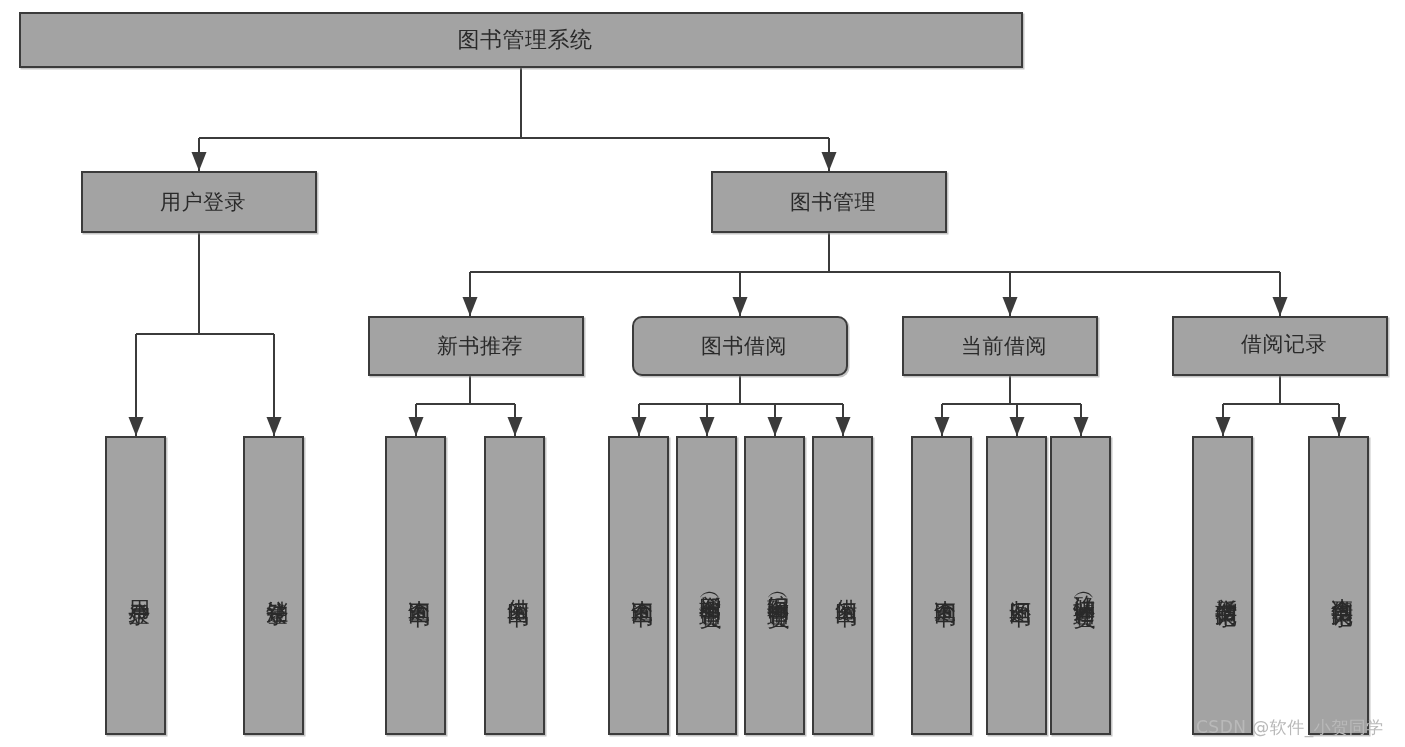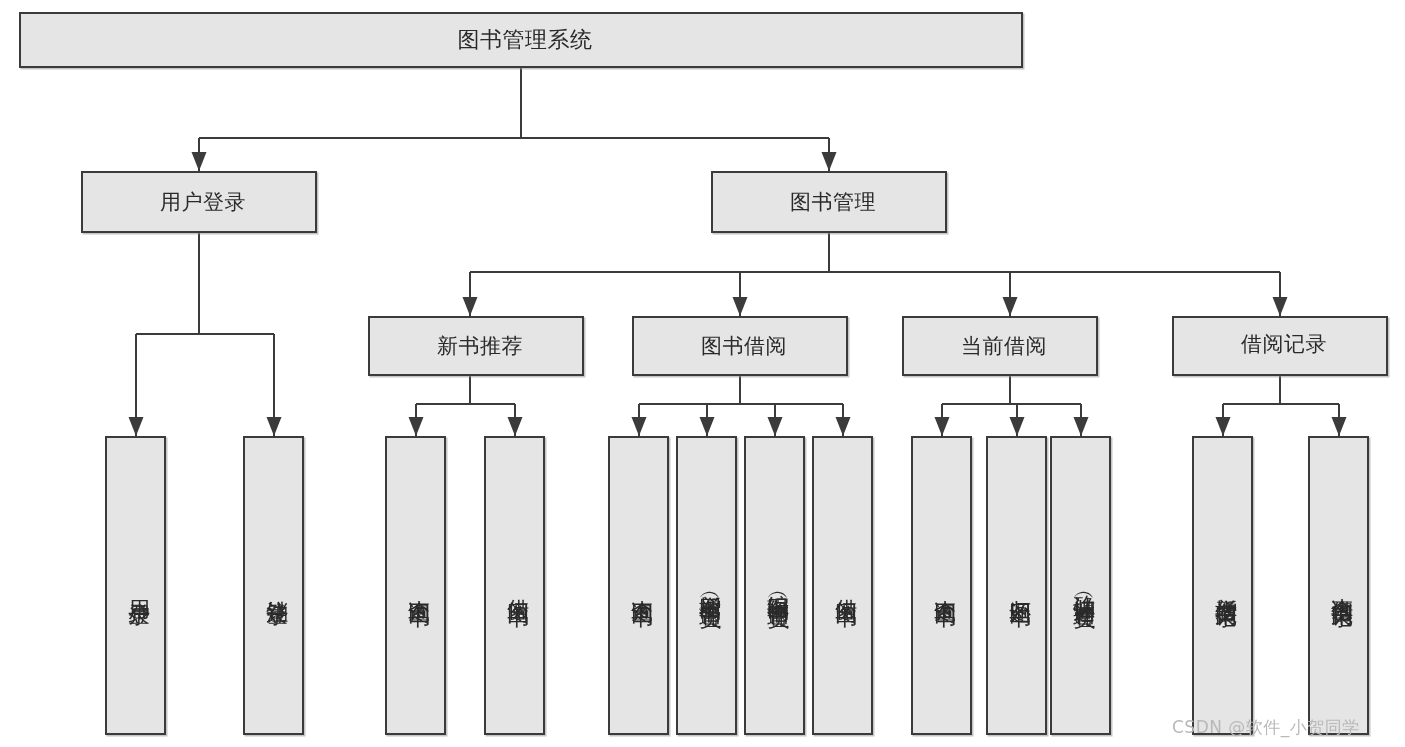--- a/index.html
+++ b/index.html
@@ -22,21 +22,21 @@
     position: absolute;
     left: 0;
     top: 0;
     width: 1405px;
     height: 747px;
     pointer-events: none;
   }
   .node {
     position: absolute;
     box-sizing: border-box;
-    background: #e5e5e5;
+    background: #a3a3a3;
     border: 2.5px solid #3b3b3b;
     box-shadow: 1.5px 1.5px 0 rgba(150,150,150,0.55);
     display: flex;
     align-items: center;
     justify-content: center;
     overflow: hidden;
     padding-left: 8px;
   }
   .node-label {
     color: #2a2a2a;
@@ -137,21 +137,21 @@
       </div>
       <div class="node h-node" style="left: 81px; top: 171px; width: 236px; height: 62px;">
         <div class="node-label">用户登录</div>
       </div>
       <div class="node h-node" style="left: 711px; top: 171px; width: 236px; height: 62px;">
         <div class="node-label">图书管理</div>
       </div>
       <div class="node h-node" style="left: 368px; top: 316px; width: 216px; height: 60px;">
         <div class="node-label">新书推荐</div>
       </div>
-      <div class="node h-node" style="left: 632px; top: 316px; width: 216px; height: 60px;">
+      <div class="node h-node" style="left: 632px; top: 316px; width: 216px; height: 60px; border-radius: 10px;">
         <div class="node-label">图书借阅</div>
       </div>
       <div class="node h-node" style="left: 902px; top: 316px; width: 196px; height: 60px;">
         <div class="node-label">当前借阅</div>
       </div>
       <div class="node h-node" style="left: 1172px; top: 316px; width: 216px; height: 60px; font-family: Liberation Mono, monospace;">
         <div class="node-label">借阅记录</div>
       </div>
       <div class="node v-node" style="left: 105px; top: 436px; width: 61px; height: 299px;">
         <div class="node-label">用户登录</div>
@@ -186,14 +186,14 @@
       <div class="node v-node" style="left: 1050px; top: 436px; width: 61px; height: 299px;">
         <div class="node-label">确认归还（管理员）</div>
       </div>
       <div class="node v-node" style="left: 1192px; top: 436px; width: 61px; height: 299px;">
         <div class="node-label">新增借阅记录</div>
       </div>
       <div class="node v-node" style="left: 1308px; top: 436px; width: 61px; height: 299px;">
         <div class="node-label">查询借阅记录</div>
       </div>
     </div>
-  <div class="watermark" style="left:1172px; top:716px;">CSDN @软件_小贺同学</div>
+  <div class="watermark" style="left:1196px; top:716px;">CSDN @软件_小贺同学</div>
 </div>
 
 </body></html>

